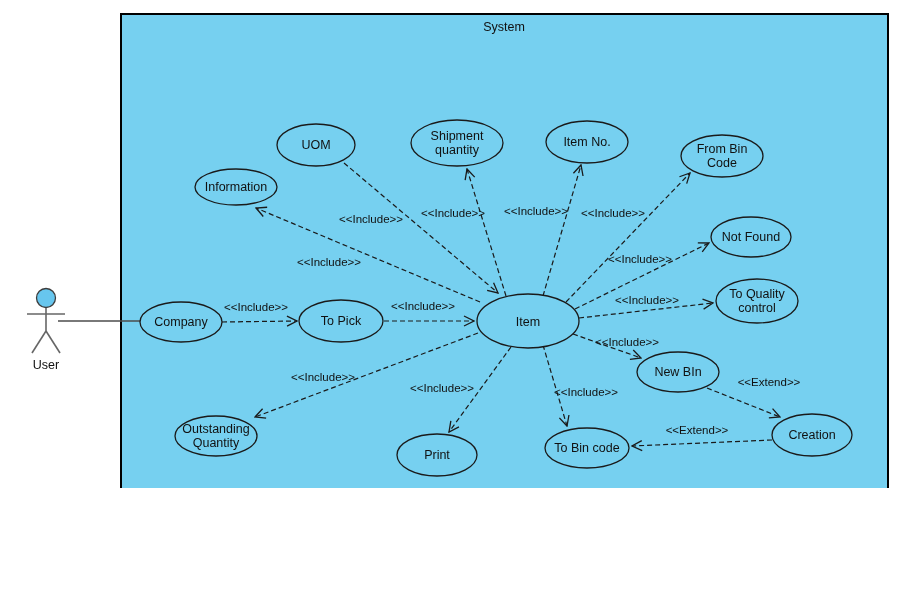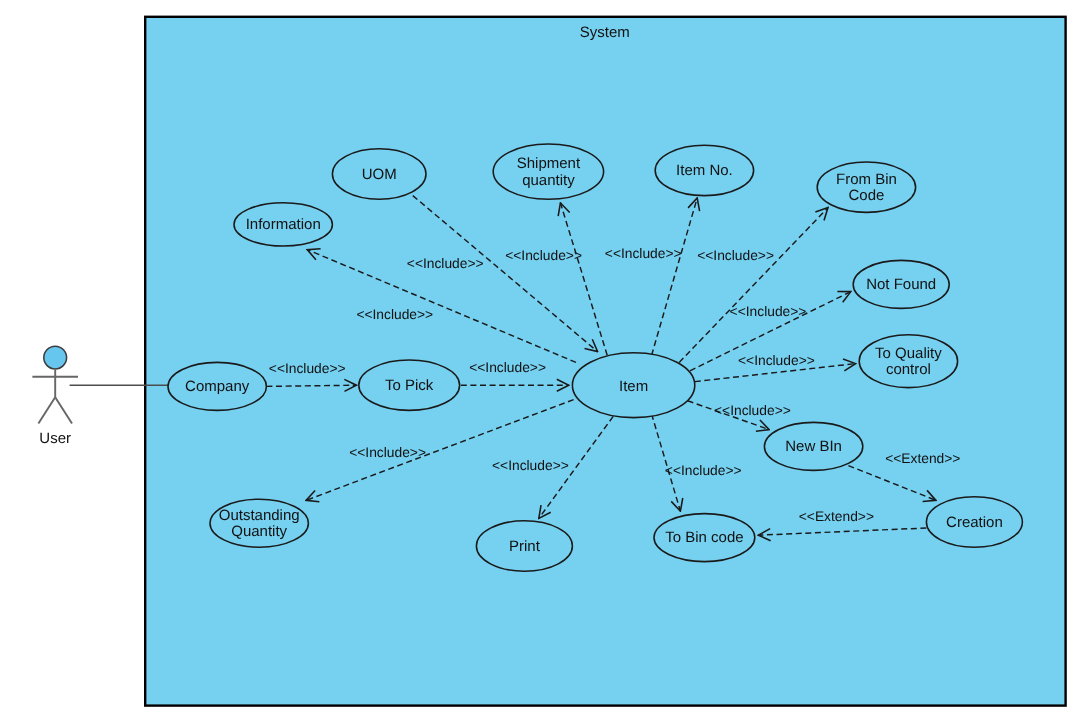--- a/index.html
+++ b/index.html
@@ -1,16 +1,16 @@
 <!DOCTYPE html>
 <html><head>
 <meta charset="utf-8">
 <style>
   html,body{margin:0;padding:0;background:#ffffff;}
-  .stage{position:relative;width:905px;height:602px;background:#ffffff;overflow:hidden;
+  .stage{position:relative;width:905px;height:488px;background:#ffffff;overflow:hidden;
          font-family:"Liberation Sans", sans-serif;}
   svg{display:block;}
   .boundary{fill:#76d0f0;stroke:#000000;stroke-width:2;}
   .uc-ellipse{fill:#76d0f0;stroke:#1a1a1a;stroke-width:1.3;}
   .uc-text{fill:#111111;font-size:12.5px;text-anchor:middle;}
   .edge{stroke:#1a1a1a;stroke-width:1.2;fill:none;stroke-dasharray:5,3;}
   .assoc{stroke:#4d4d4d;stroke-width:1.3;fill:none;}
   .edge-label{fill:#111111;font-size:11.5px;text-anchor:middle;}
   .title-text{fill:#111111;font-size:12.5px;text-anchor:middle;}
   .actor-limb{stroke:#666666;stroke-width:1.6;fill:none;}

